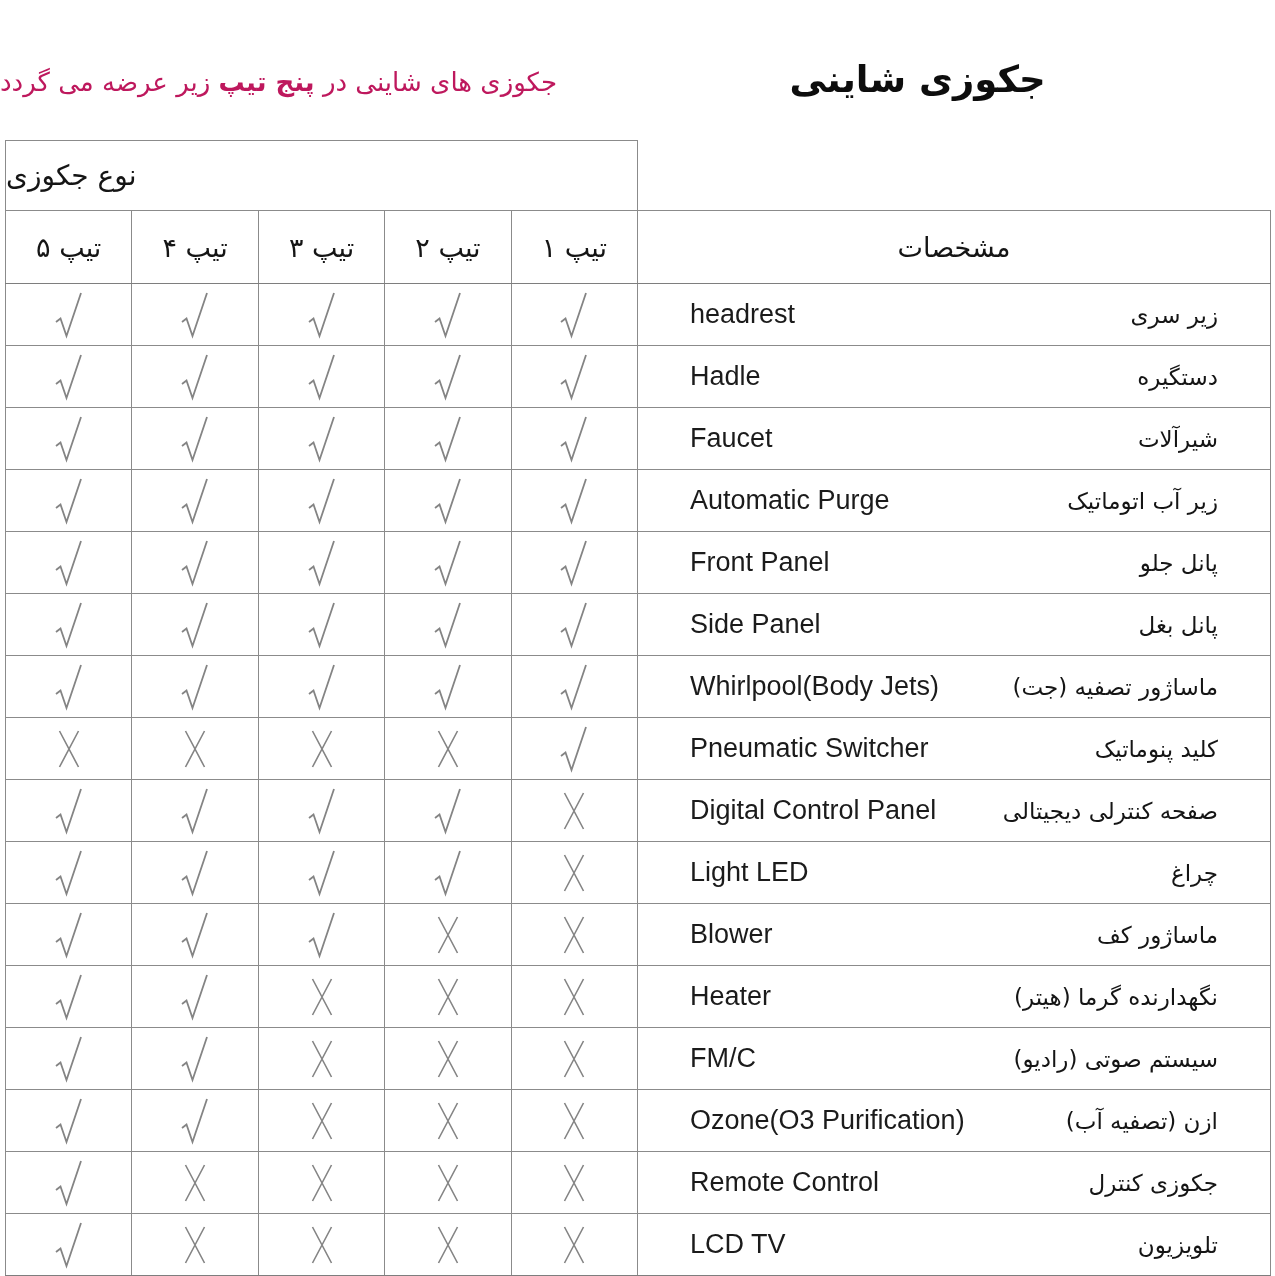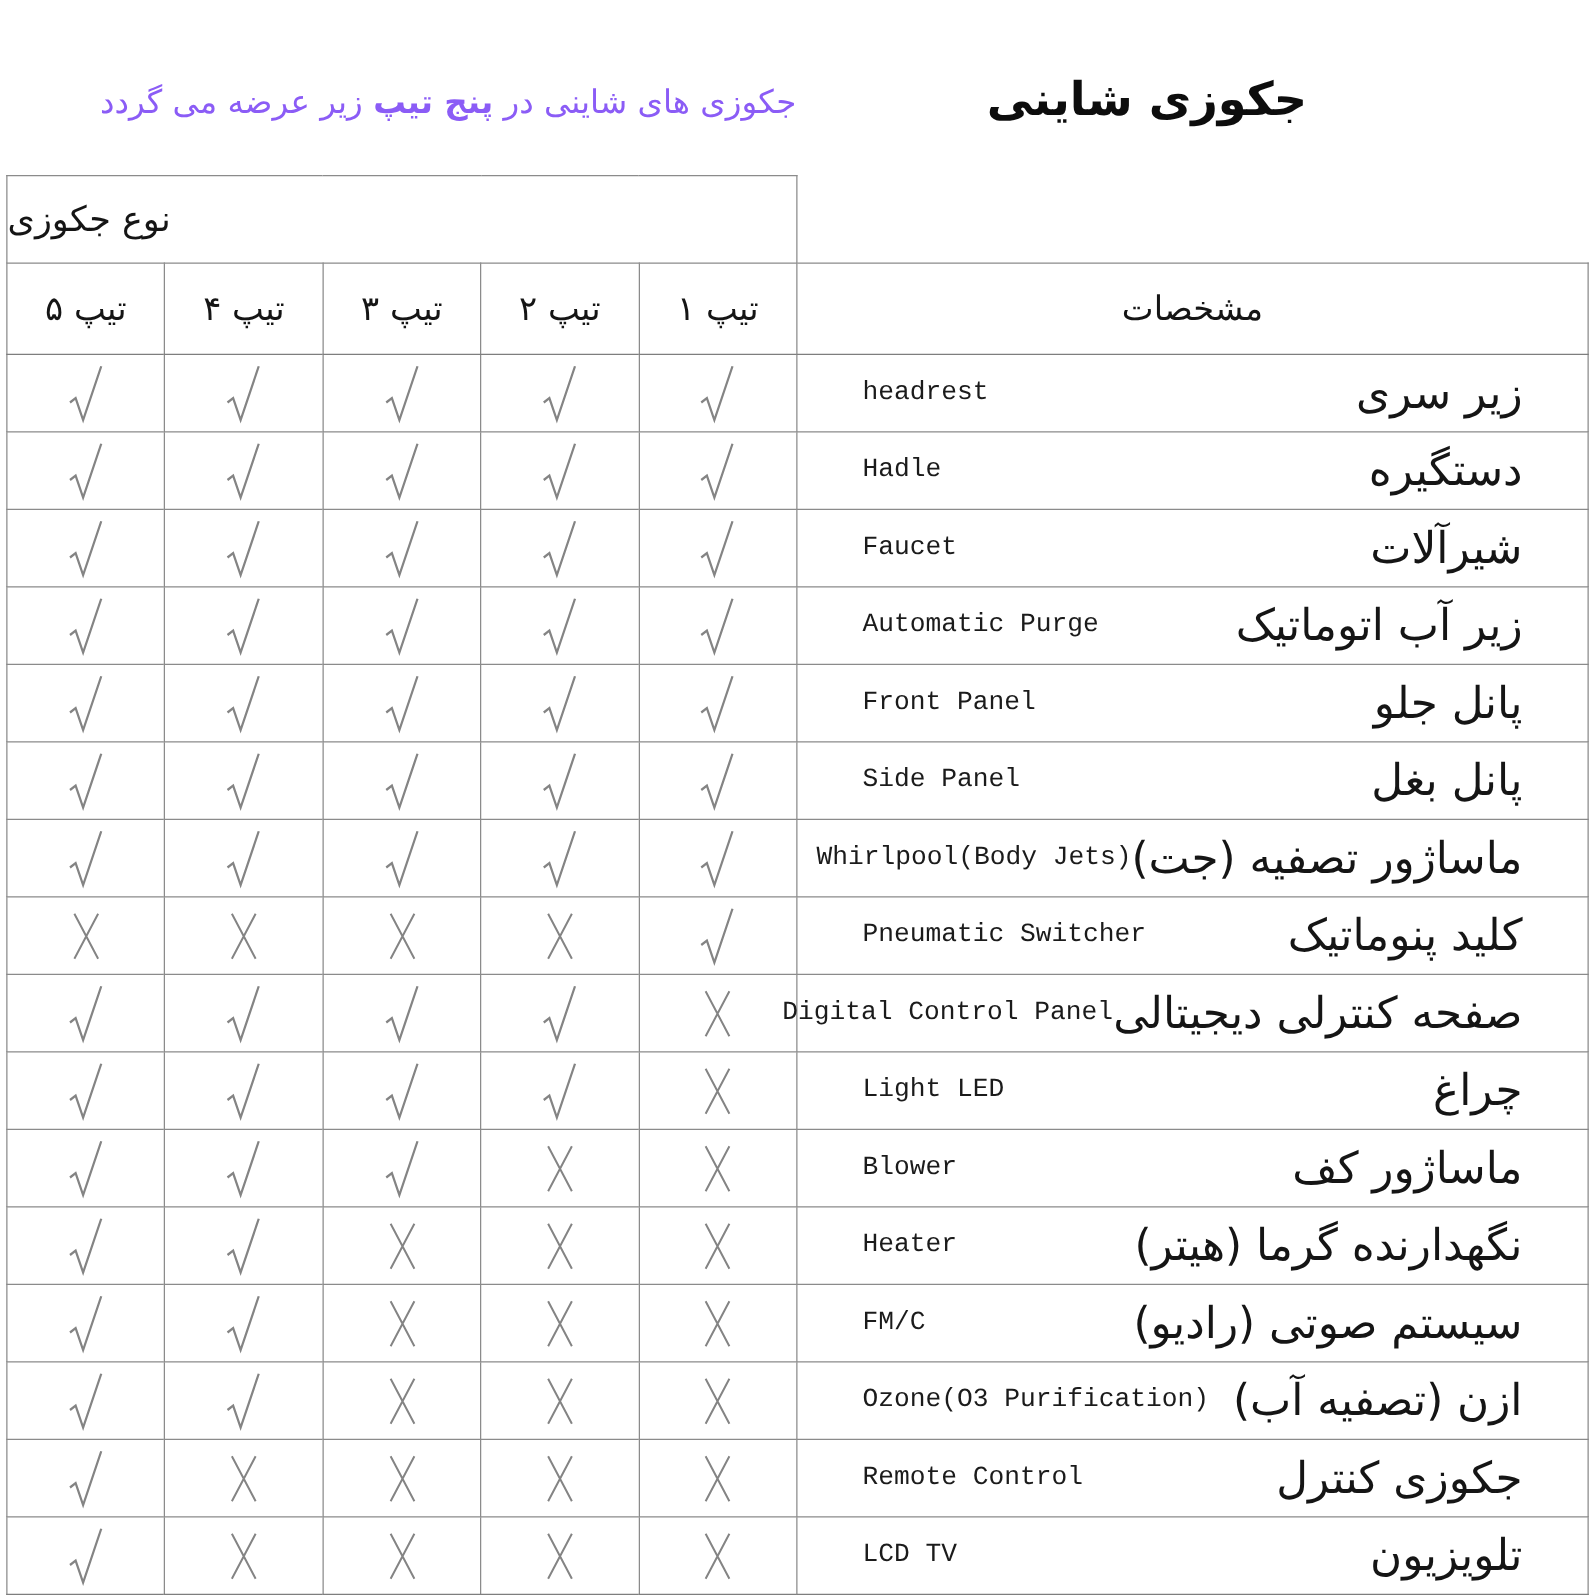--- a/index.html
+++ b/index.html
@@ -8,22 +8,22 @@
     font-family:"DejaVu Sans", sans-serif; color:#111; overflow:hidden;
   }
   
   .page-title {
     position:absolute; top:58px; left:601px; width:633px;
     text-align:center; direction:rtl;
     font-size:37px; font-weight:bold; color:#0d0d0d;
   }
   .page-subtitle {
     position:absolute; top:67px; left:0; width:637px;
-    text-align:right; direction:rtl;
-    font-size:26px; font-weight:normal; color:#8b5cf6;
+    text-align:left; direction:rtl;
+    font-size:26px; font-weight:normal; color:#be185d;
   }
   .page-subtitle b { font-weight:bold; }
   
   table.spec-table {
     position:absolute; top:140px; left:5px; width:1265px;
     border-collapse:collapse; table-layout:fixed; direction:rtl;
   }
   .spec-table th, .spec-table td {
     border:1px solid #8b8b8b; padding:0; background:#fff;
     font-weight:normal; vertical-align:middle;
@@ -31,24 +31,24 @@
   th.ghost { border:none; background:transparent; }
   th.group-header {
     height:69px; font-size:28px; color:#151515; text-align:left;
   }
   tr.col-header-row th { height:72px; font-size:27px; color:#151515; text-align:center; border-bottom:1.5px solid #7e7e7e;margin-top:28px; }
   td.spec-cell { height:61px; }
   .spec-inner {
     display:flex; justify-content:space-between; align-items:center;
     padding:0 52px; height:100%;
   }
-  .fa-label { font-size:35px; color:#151515; direction:rtl; white-space:nowrap; }
+  .fa-label { font-size:23px; color:#151515; direction:rtl; white-space:nowrap; }
   .en-label {
-    font-size:21px; color:#1b1b1b; direction:ltr; unicode-bidi:isolate;
-    font-family:Liberation Mono, monospace; white-space:nowrap;
+    font-size:27px; color:#1b1b1b; direction:ltr; unicode-bidi:isolate;
+    font-family:Liberation Sans, sans-serif; white-space:nowrap;
   }
   td.mark-cell { text-align:center; }
   td.mark-cell svg { display:block; margin:0 auto; }
   tr.feature-row:last-child td { border-bottom:1.5px solid #7e7e7e; }
 </style>
 </head>
 <body>
 
 <div id="stage">
 

